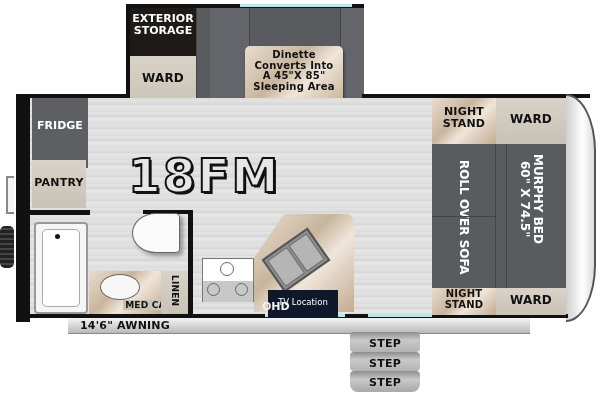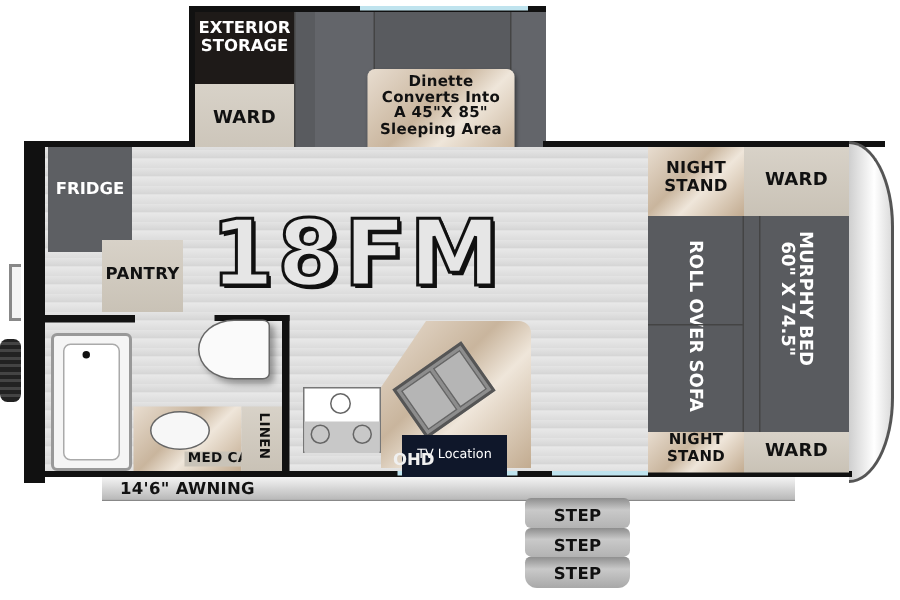--- a/index.html
+++ b/index.html
@@ -43,21 +43,21 @@
 <div class="abs wall" style="left:28px;top:314px;width:540px;height:4px;"></div>
 <div class="abs" style="left:265px;top:314px;width:80px;height:3px;background:#bfe3ee;"></div>
 <div class="abs" style="left:368px;top:314px;width:64px;height:3px;background:#bfe3ee;"></div>
 
 <div class="abs" style="left:0px;top:226px;width:14px;height:42px;background:repeating-linear-gradient(0deg,#222 0 3px,#444 3px 5px);border-radius:5px;"></div>
 <div class="abs" style="left:6px;top:176px;width:8px;height:38px;border:2px solid #888;border-right:none;background:#f4f4f4;"></div>
 
 <div class="abs" style="left:32px;top:98px;width:56px;height:70px;background:#5d5f63;">
   <div class="lbl-w" style="font-size:11px;padding-top:22px;">FRIDGE</div>
 </div>
-<div class="abs tan" style="left:32px;top:160px;width:54px;height:48px;margin-left:36px;">
+<div class="abs tan" style="left:32px;top:160px;width:54px;height:48px;">
   <div class="lbl" style="font-size:11px;padding-top:17px;">PANTRY</div>
 </div>
 
 <div class="abs wall" style="left:30px;top:210px;width:60px;height:5px;"></div>
 <div class="abs wall" style="left:188px;top:210px;width:5px;height:106px;"></div>
 <div class="abs wall" style="left:143px;top:210px;width:50px;height:4px;"></div>
 <div class="abs" style="left:34px;top:222px;width:54px;height:92px;background:#f5f5f5;border:2px solid #999;border-radius:4px;">
   <div class="abs" style="left:6px;top:5px;width:38px;height:78px;border:1px solid #aaa;border-radius:5px;background:#fff;"></div>
   <div class="abs" style="left:19px;top:10px;width:5px;height:5px;border-radius:50%;background:#111;"></div>
 </div>
@@ -65,21 +65,21 @@
 <div class="abs wood" style="left:89px;top:271px;width:72px;height:43px;">
   <div class="abs" style="left:11px;top:3px;width:40px;height:26px;border-radius:50%;background:#f7f7f7;border:1px solid #666;"></div>
   <div class="abs" style="left:0;bottom:2px;width:72px;text-align:center;margin-left:24px;">
     <span class="lbl" style="font-size:9px;background:#c9c3b8;padding:0 2px;">MED CAB</span>
   </div>
 </div>
 <div class="abs tan" style="left:161px;top:271px;width:27px;height:43px;">
   <div class="lbl" style="font-size:9px;writing-mode:vertical-rl;margin:4px auto 0;">LINEN</div>
 </div>
 
-<div class="abs" style="left:128px;top:134px;width:220px;font-size:61px;font-weight:bold;color:#e6e6e6;letter-spacing:2px;-webkit-text-stroke:2px #111;text-shadow:2px 2px 0 #111;font-family:'DejaVu Sans',sans-serif;text-align:center;">18FM</div>
+<div class="abs" style="left:128px;top:148px;width:220px;font-size:47px;font-weight:bold;color:#e6e6e6;letter-spacing:2px;-webkit-text-stroke:2px #111;text-shadow:2px 2px 0 #111;font-family:'DejaVu Sans',sans-serif;">18FM</div>
 
 <div class="abs" style="left:202px;top:258px;width:52px;height:44px;background:#fff;border:1px solid #777;">
   <div class="abs" style="left:17px;top:3px;width:14px;height:14px;border-radius:50%;border:1px solid #666;"></div>
   <div class="abs" style="left:0;top:22px;width:50px;height:21px;background:#c8c8c8;"></div>
   <div class="abs" style="left:4px;top:24px;width:13px;height:13px;border-radius:50%;border:1px solid #666;"></div>
   <div class="abs" style="left:32px;top:24px;width:13px;height:13px;border-radius:50%;border:1px solid #666;"></div>
 </div>
 <div class="abs wood" style="left:254px;top:214px;width:100px;height:98px;border-radius:30px 8px 0 0;clip-path:polygon(30% 0,100% 0,100% 100%,0 100%,0 45%);"></div>
 <div class="abs" style="left:268px;top:240px;width:56px;height:40px;transform:rotate(-35deg);background:#8d8d8d;border:2px solid #555;">
   <div class="abs" style="left:2px;top:2px;width:24px;height:32px;background:#b5b5b5;border:1px solid #666;"></div>

